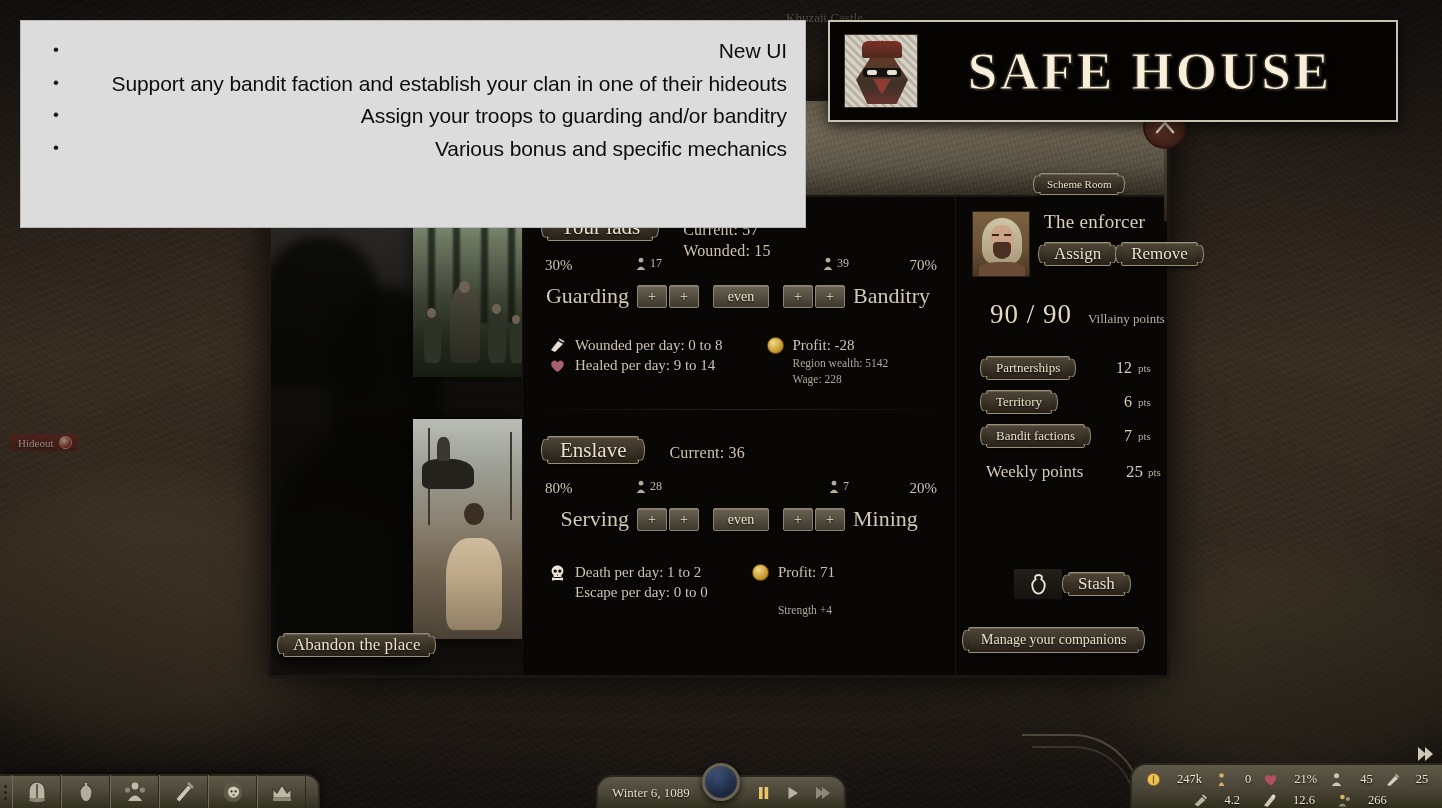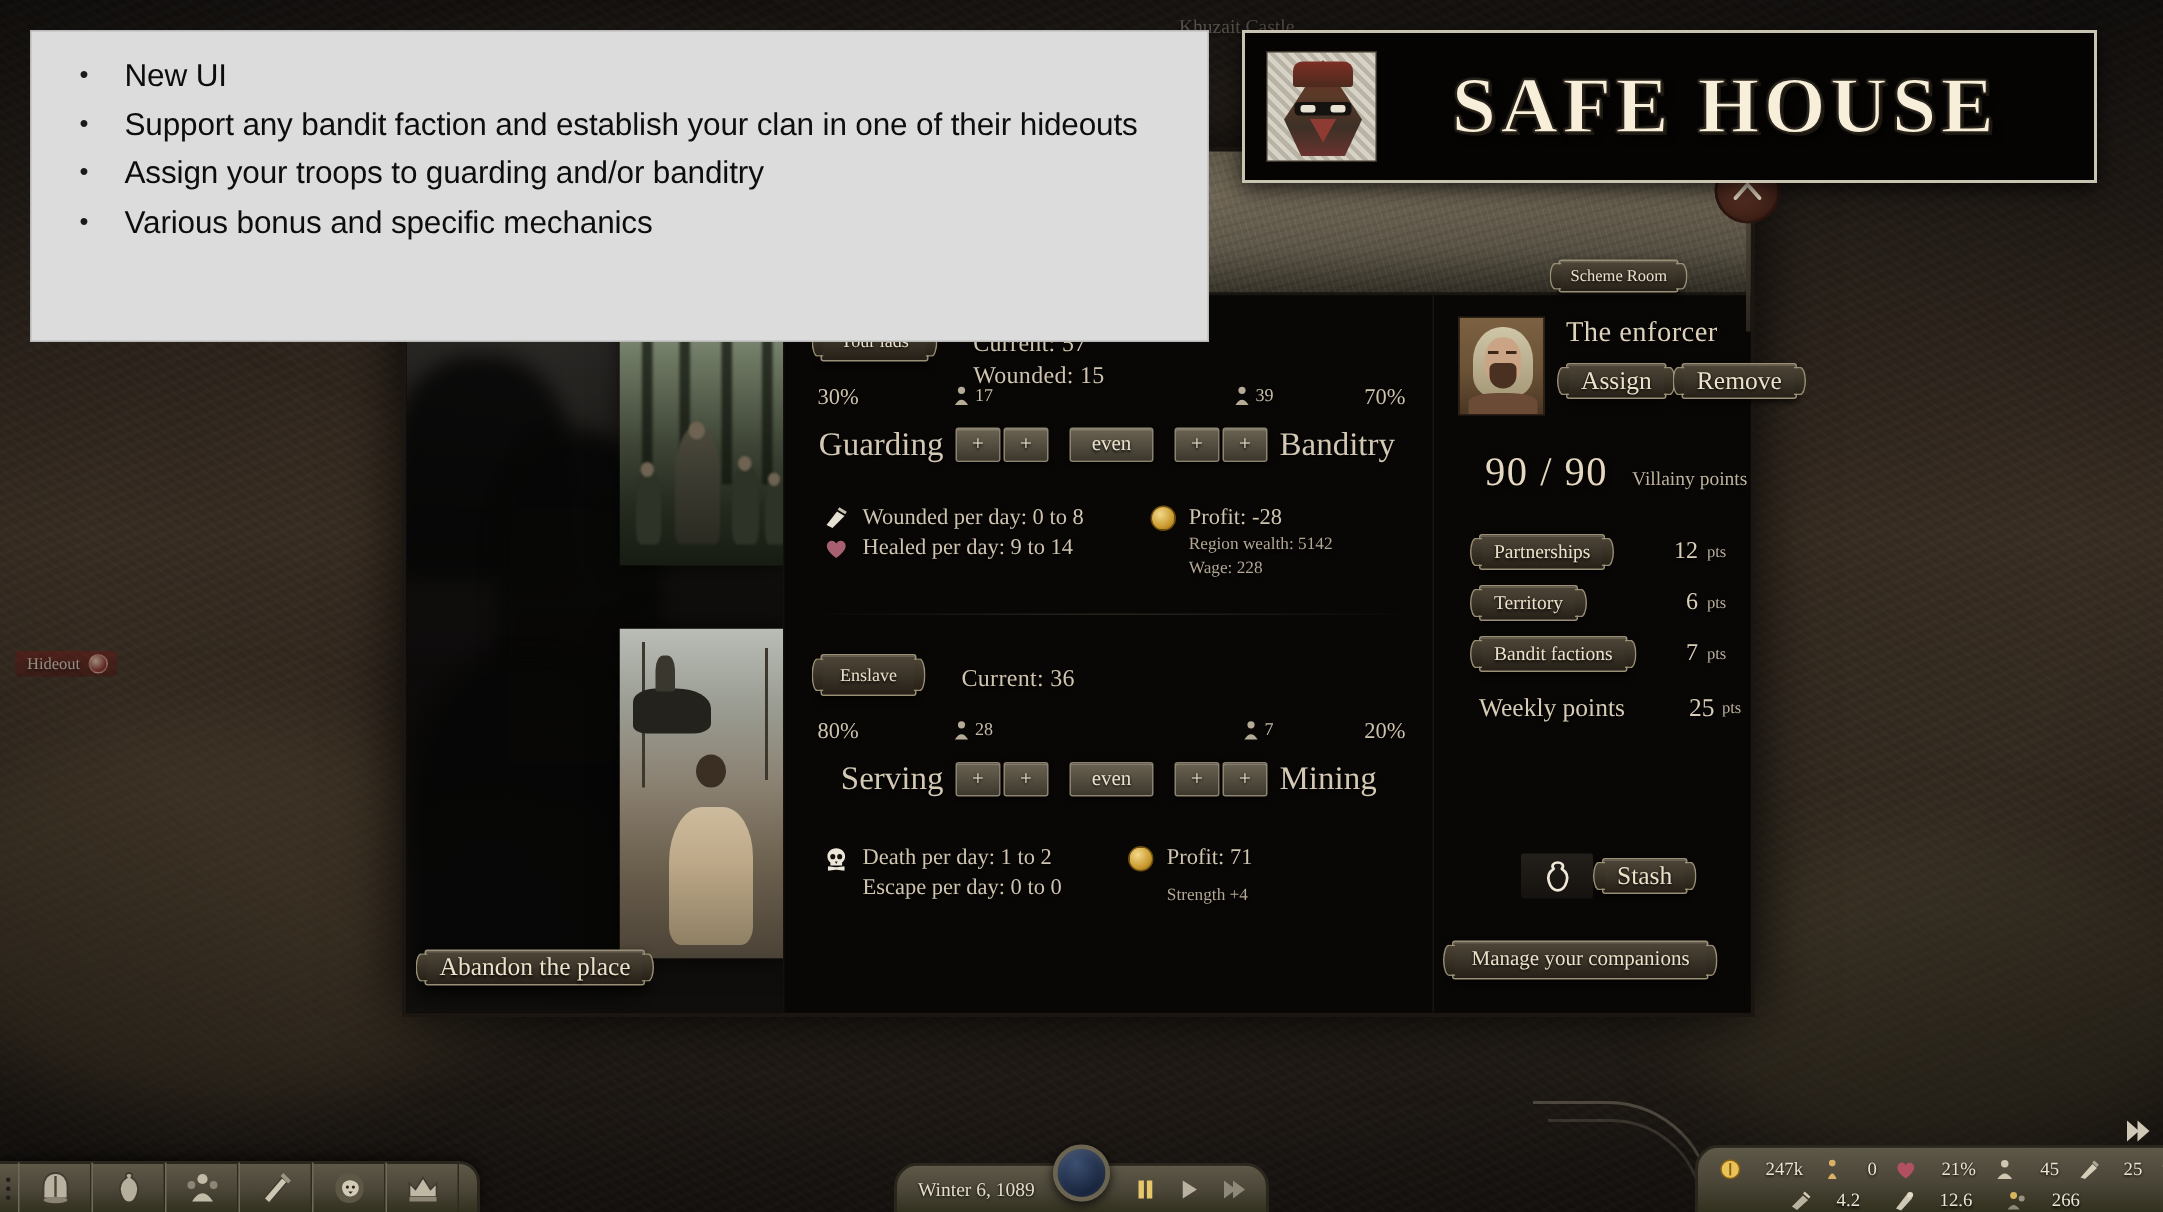--- a/index.html
+++ b/index.html
@@ -396,21 +396,21 @@
     width: 7px; height: 78%;
     border: 1px solid #9a9076;
     background: linear-gradient(180deg, #4a4234, #272118);
   }
   .plate::before { left: -7px; border-right: none; border-radius: 60% 0 0 60%; }
   .plate::after  { right: -7px; border-left: none; border-radius: 0 60% 60% 0; }
   .plate.sm { font-size: 17px; padding: 2px 9px; }
   .plate.xs { font-size: 11px; padding: 1px 7px; }
   .plate.tag { font-size: 13px; padding: 2px 9px; }
   .plate.wide { font-size: 14px; padding: 3px 12px; }
-  .plate.title { font-size: 12px; padding: 4px 12px; }
+  .plate.title { font-size: 21px; padding: 4px 12px; }
 
   
   .paused {
     position: absolute; left: 0; right: 0; top: 698px;
     text-align: center;
     color: #e9e2d5; font-size: 19px; letter-spacing: 1.2px;
     font-family: "Liberation Sans", sans-serif;
     text-shadow: 0 2px 5px #000, 0 0 12px rgba(0,0,0,.9);
   }
 
@@ -502,20 +502,21 @@
   
   .bullets-box {
     position: absolute;
     left: 20px; top: 20px;
     width: 786px; height: 208px;
     background: #dcdcdc;
     border: 1px solid #b8b8b8;
     padding: 14px 18px 10px 18px;
     font-family: "Liberation Sans", sans-serif;
     z-index: 40;
+    text-align: right;
   }
   .bullets-box ul { list-style: none; }
   .bullets-box li {
     position: relative;
     color: #0d0d0d;
     font-size: 21px;
     line-height: 32.5px;
     padding-left: 44px;
     letter-spacing: -0.1px;
   }
@@ -804,21 +805,21 @@
                 <div class="ln">Death per day: 1 to 2</div>
                 <div class="ln">Escape per day: 0 to 0</div>
               </div>
             </div>
             <div class="stat-block">
               <div class="stat-ico">
                 <span class="coin"></span>
               </div>
               <div class="stat-lines">
                 <div class="ln profit-title">Profit: 71</div>
-                <div class="ln small" style="margin-top:7px">Strength +4</div>
+                <div class="ln small" style="margin-top:20px">Strength +4</div>
               </div>
             </div>
           </div>
         </div>
       </div>
 
       <div class="right-col">
         <div class="enf-head">
           <div class="portrait">
             <div class="hair"></div>

